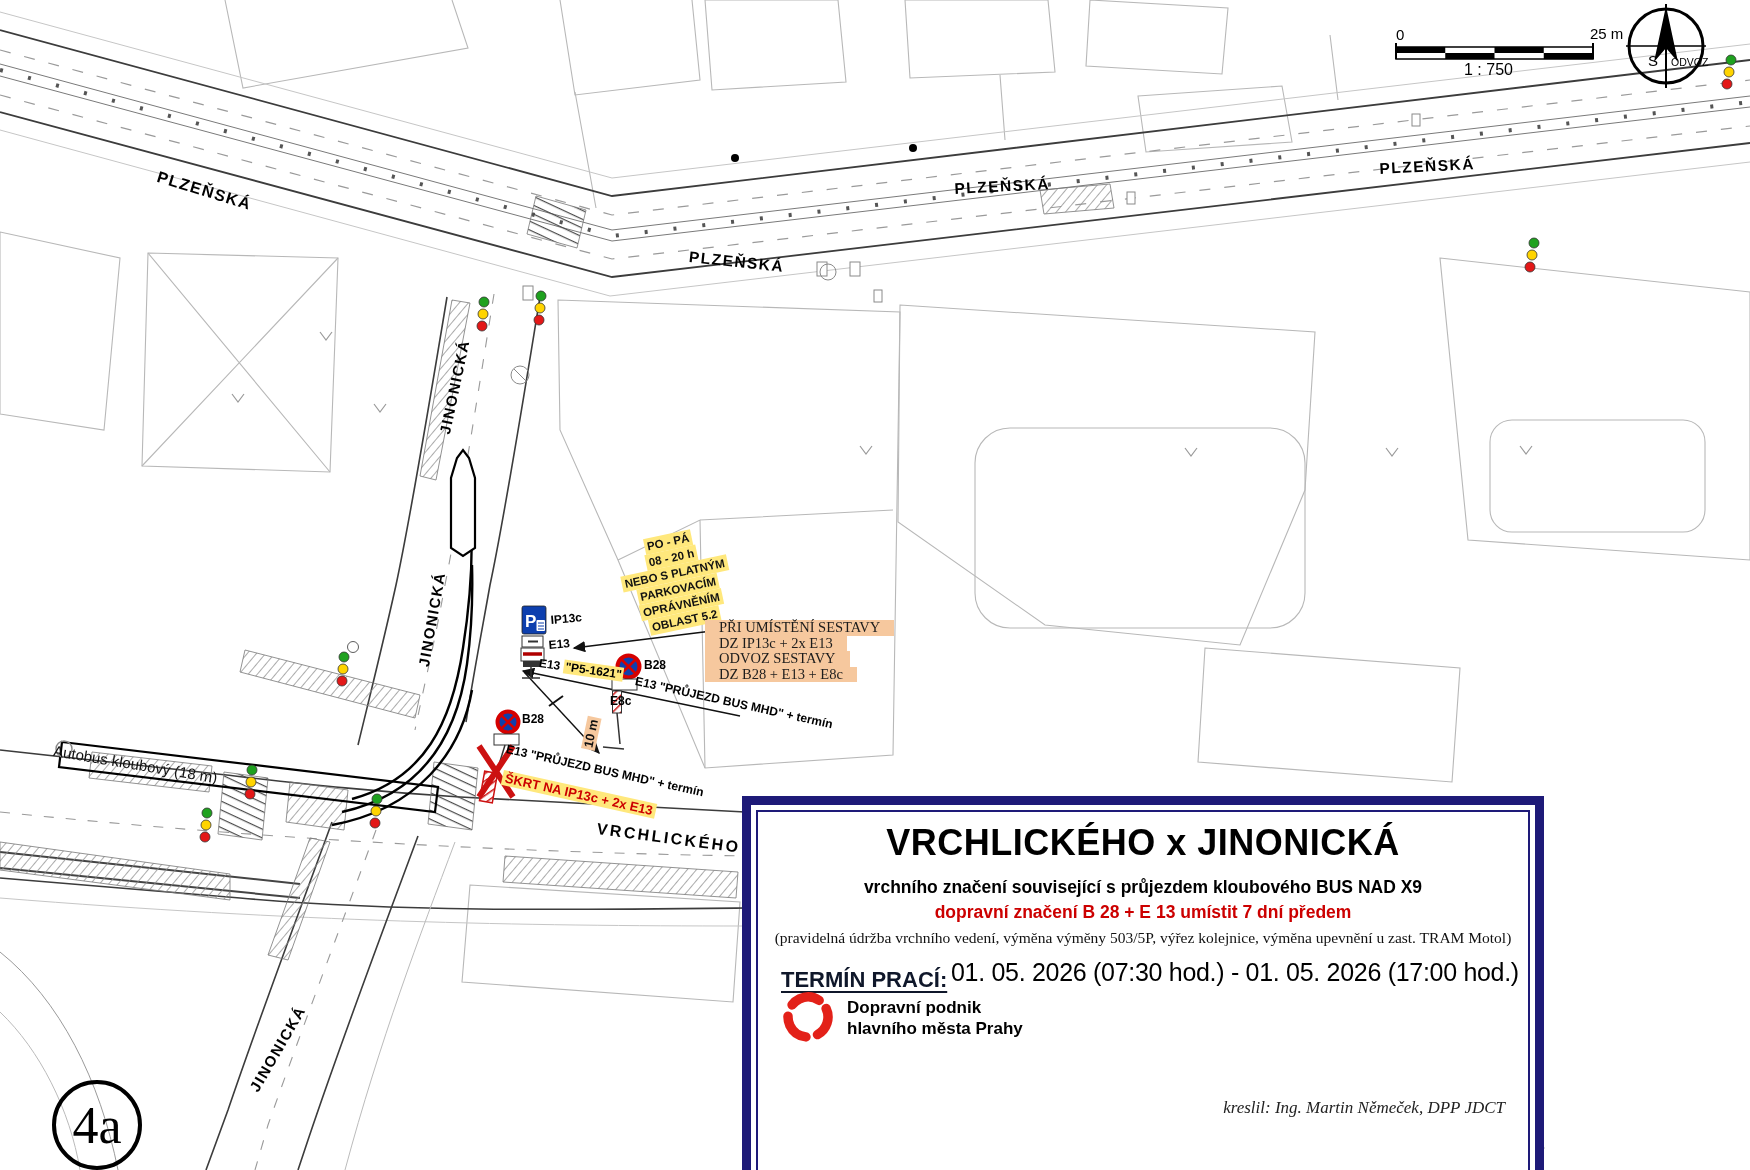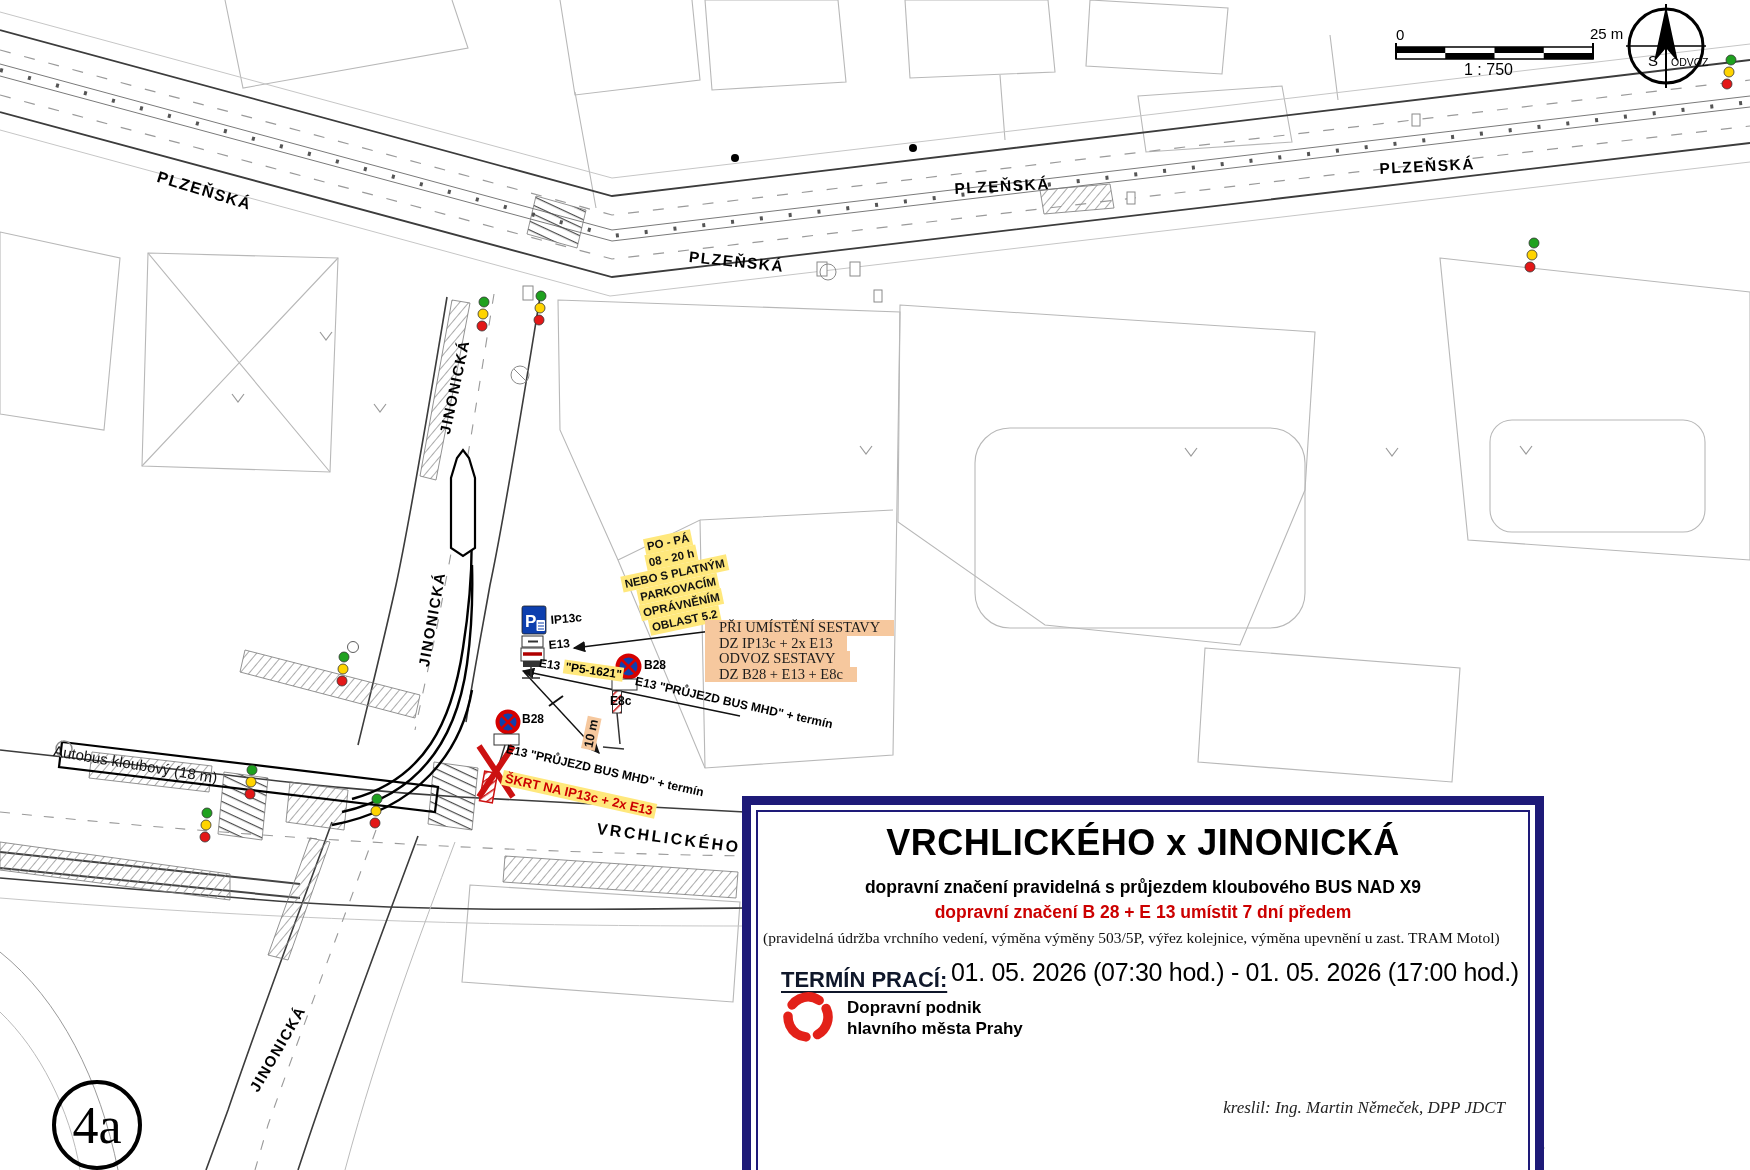--- a/index.html
+++ b/index.html
@@ -26,22 +26,22 @@
   
   .titleblock{position:absolute;left:742px;top:796px;width:802px;height:425px;
      border:9px solid #1e1a78;background:#fff;box-sizing:border-box;}
   .titleblock .inner{position:absolute;inset:5px;border:2px solid #1e1a78;}
   .tb-title{position:absolute;left:0;top:17px;width:100%;text-align:center;
      font-size:36px;font-weight:bold;color:#000;letter-spacing:0.5px;}
   .tb-sub{position:absolute;left:0;top:72px;width:100%;text-align:center;
      font-size:17.5px;font-weight:bold;color:#000;}
   .tb-red{position:absolute;left:0;top:97px;width:100%;text-align:center;
      font-size:17.5px;font-weight:bold;color:#cc0000;}
-  .tb-note{position:absolute;left:0;top:124px;width:100%;
-     font-family:"Liberation Serif",serif;font-size:15.5px;color:#111;margin-left:12px;}
+  .tb-note{position:absolute;left:0;top:124px;width:100%;text-align:center;
+     font-family:"Liberation Serif",serif;font-size:15.5px;color:#111;}
   .tb-termin-label{position:absolute;left:30px;top:162px;font-size:22px;font-weight:bold;
      color:#0f172a;text-decoration:underline;text-underline-offset:4px;}
   .tb-termin-value{position:absolute;left:200px;top:153px;font-size:25px;color:#000;letter-spacing:-0.3px;}
   .tb-company{position:absolute;left:96px;top:192px;font-size:17px;font-weight:bold;line-height:21px;color:#000;}
   .tb-author{position:absolute;right:30px;top:293px;font-family:"Liberation Serif",serif;
      font-style:italic;font-size:17px;color:#222;}
   .tb-logo{position:absolute;left:28px;top:183px;}
 </style>
 </head>
 <body>
@@ -323,21 +323,21 @@
 <div class="lbl ratio" style="left:1464px;top:61px;">1 : 750</div>
 
 <div class="lbl compass-s" style="left:1648px;top:52px;">S</div>
 <div class="lbl compass-jtsk" style="left:1671px;top:56px;">ODVOZ</div>
 
 <div class="page-marker">4a</div>
 
 <div class="titleblock">
   <div class="inner"></div>
   <div class="tb-title">VRCHLICKÉHO x JINONICKÁ</div>
-  <div class="tb-sub">dopravní značení pravidelná s průjezdem kloubového BUS NAD X9</div>
+  <div class="tb-sub">vrchního značení související s průjezdem kloubového BUS NAD X9</div>
   <div class="tb-red">dopravní značení B 28 + E 13 umístit 7 dní předem</div>
   <div class="tb-note">(pravidelná údržba vrchního vedení, výměna výměny 503/5P, výřez kolejnice, výměna upevnění u zast. TRAM Motol)</div>
   <div class="tb-termin-label">TERMÍN PRACÍ:</div>
   <div class="tb-termin-value">01. 05. 2026 (07:30 hod.) - 01. 05. 2026 (17:00 hod.)</div>
   <div class="tb-logo">
     <svg width="58" height="58" viewBox="0 0 58 58">
       <circle cx="29" cy="29" r="20" fill="none" stroke="#e32119" stroke-width="9.5" stroke-dasharray="30 12" transform="rotate(-25 29 29)" stroke-linecap="round"></circle>
     </svg>
   </div>
   <div class="tb-company">

